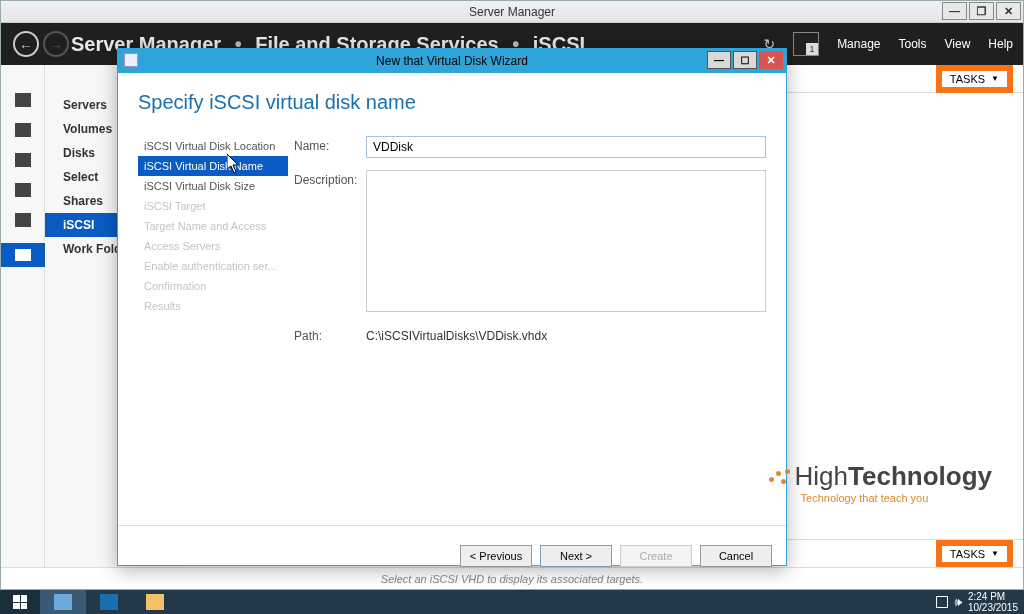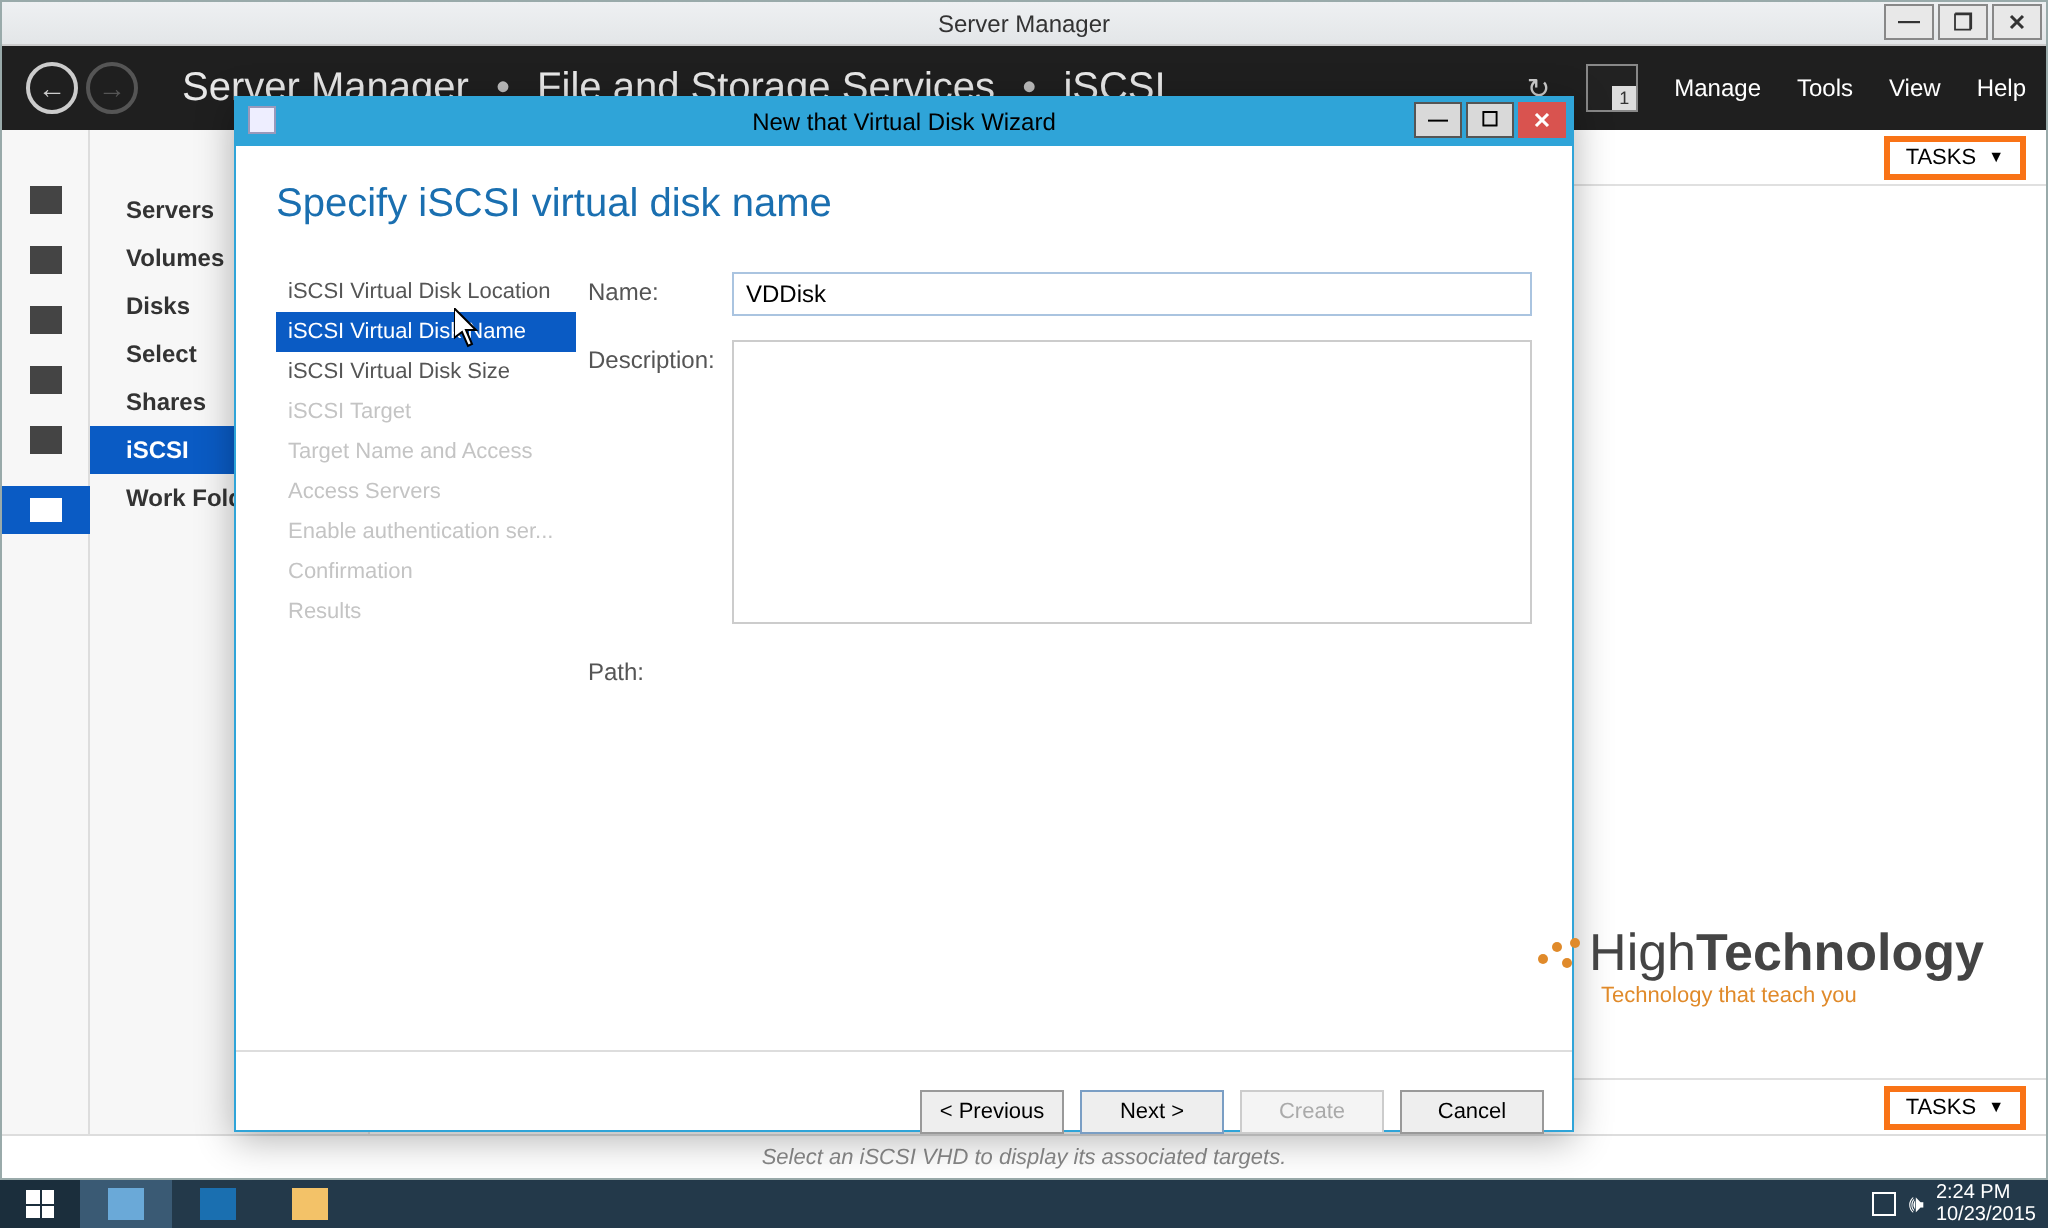--- a/index.html
+++ b/index.html
@@ -19,40 +19,40 @@
   .appwin-titlebar .sysbtns { position:absolute; right:2px; top:1px; display:flex; }
   .sysbtn { width:25px; height:18px; border:1px solid #888; background:#e8e8e8; margin-left:2px;
             display:flex; align-items:center; justify-content:center; font-size:11px; font-weight:bold; }
   .sysbtn.close { background:#e8e8e8; }
   .appwin-header {
     height: 42px; background:#1f1f1f; color:#fff; display:flex; align-items:center;
     padding:0 12px; position:relative;
   }
   .navcircle { width:26px;height:26px;border:2px solid #ccc;border-radius:50%;display:flex;align-items:center;justify-content:center;color:#ccc;font-size:14px;}
   .navcircle.fwd{ border-color:#555;color:#555;margin-left:4px;}
-  .appwin-header .crumbs { margin-left:22px; font-size:20px; color:#e8e8e8; font-weight:400;}
+  .appwin-header .crumbs { margin-left:2px; font-size:20px; color:#e8e8e8; font-weight:700;}
   .appwin-header .crumbs .sep{ margin:0 8px; color:#bbb;}
   .appwin-header .right { position:absolute; right:10px; top:0; height:42px; display:flex; align-items:center; gap:18px; font-size:12px;}
   .flagbox{ width:26px;height:24px;border:1px solid #888;background:#222;display:flex;align-items:flex-end;justify-content:flex-end;}
   .flagbox .badge{ width:12px;height:12px;background:#ddd;color:#333;font-size:9px;display:flex;align-items:center;justify-content:center;}
   .hdr-icon{ color:#ccc; font-size:14px;}
   
   .appwin-body { position:absolute; left:0; top:64px; right:0; bottom:22px; display:flex; }
   .iconrail { width:44px; background:#f7f7f7; border-right:1px solid #ddd; padding-top:28px; display:flex;flex-direction:column;align-items:center;gap:16px;}
   .iconrail .railitem{ width:16px;height:14px;background:#444;}
   .railsel{ width:44px;height:24px;background:#0a5bc4;display:flex;align-items:center;justify-content:center;}
   .railsel .g{ width:16px;height:12px;background:#fff;}
   
   .navcol { width:140px; background:#f7f7f7; border-right:1px solid #e4e4e4; padding-top:28px;font-weight:bold;}
   .navcol .item{ padding:5px 10px 5px 18px; font-size:12px; color:#333;}
   .navcol .item.sel{ background:#0a5bc4; color:#fff;}
   
   .maincol { flex:1; position:relative; background:#fff;}
   .maincol .topbar{ height:28px; border-bottom:1px solid #e0e0e0; display:flex; justify-content:flex-end; align-items:center; padding-right:10px;}
-  .tasksbtn{ border:3px solid #f97316; background:#fff; font-size:11px; padding:2px 8px; display:flex; align-items:center; gap:6px;}
+  .tasksbtn{ border:6px solid #f97316; background:#fff; font-size:11px; padding:2px 8px; display:flex; align-items:center; gap:6px;}
   .tasksbtn .tri{ font-size:8px;}
   .maincol .content{ position:absolute; left:0; right:0; top:28px; bottom:28px; background:#fff;}
   .maincol .bottombar{ position:absolute; left:0;right:0;bottom:0;height:28px;border-top:1px solid #e0e0e0;display:flex;justify-content:flex-end;align-items:center;padding-right:10px;}
   .appwin-status { position:absolute; left:0; right:0; bottom:0; height:22px; background:#fff; border-top:1px solid #ddd;
      display:flex; align-items:center; justify-content:center; font-size:11px; color:#888; font-style:italic;}
 
   
   .contentdivider{ position:absolute; left:185px; top:0; bottom:0; width:1px; background:#e6e6e6;}
 
   
@@ -232,20 +232,21 @@
         <div class="row">
           <div class="lbl">Name:</div>
           <input type="text" value="VDDisk" style="">
         </div>
         <div class="row">
           <div class="lbl">Description:</div>
           <textarea style=""></textarea>
         </div>
         <div class="row" style="margin-top:14px;">
           <div class="lbl">Path:</div>
+          <div class="pathval">C:\iSCSIVirtualDisks\VDDisk.vhdx</div>
         </div>
       </div>
     </div>
   </div>
 
   <div class="wizard-buttons">
     <button class="wbtn">&lt; Previous</button>
     <button class="wbtn primary">Next &gt;</button>
     <button class="wbtn" disabled="">Create</button>
     <button class="wbtn">Cancel</button>

